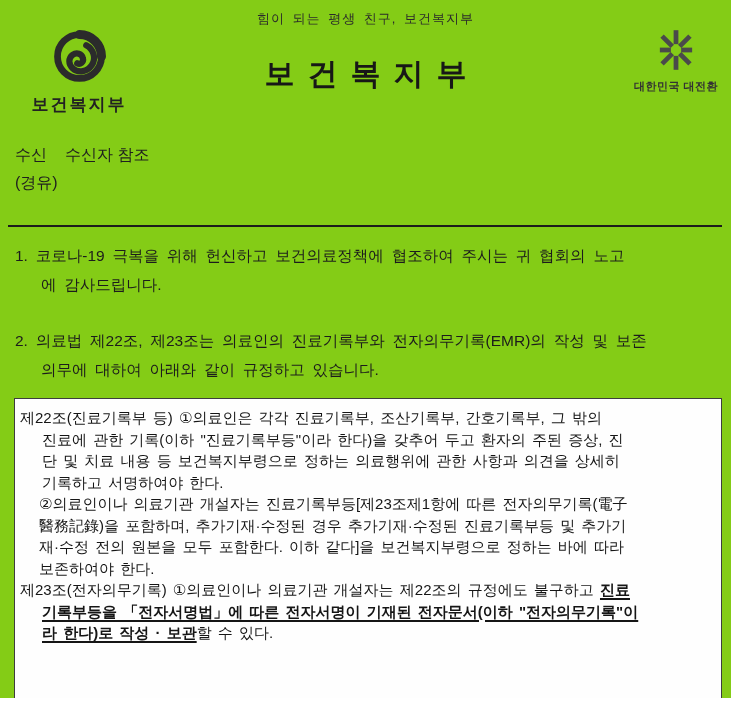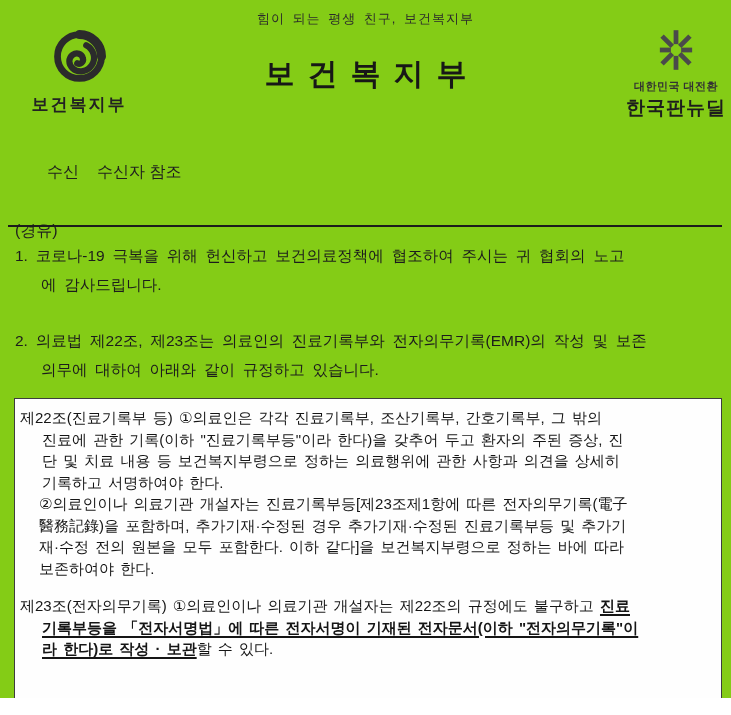--- a/index.html
+++ b/index.html
@@ -80,22 +80,22 @@
     margin-top: 1px;
   }
   .meta-line {
     position: absolute;
     left: 15px;
     font-size: 16px;
     color: #1f1f1f;
     white-space: nowrap;
   }
   .meta-line .lbl { margin-right: 18px; }
-  #line-recipient { top: 162px; margin-left: 32px; }
-  #line-via { top: 173px; margin-top: 48px; }
+  #line-recipient { top: 145px; }
+  #line-via { top: 173px; }
   #line-subject { top: 201px; }
   .rule {
     position: absolute;
     top: 225px;
     left: 8px;
     width: 714px;
     border-top: 2.5px solid #1c1c1c;
   }
   .para {
     position: absolute;
@@ -131,21 +131,21 @@
     margin: 0;
   }
   .law-p.hang {
     padding-left: 22px;
     text-indent: -22px;
   }
   .law-p.sub {
     margin-left: 19px;
   }
   .law-p.gap-top {
-    margin-top: 16px;
+    margin-top: 0;
   }
   .b { font-weight: bold; }
   .u { text-decoration: underline; text-underline-offset: 3px; text-decoration-thickness: 1.5px; }
 </style>
 </head>
 <body>
 
 <div class="page">
 
   <div class="tagline">힘이 되는 평생 친구, 보건복지부</div>
@@ -174,21 +174,20 @@
           <line x1="8" y1="30" x2="23" y2="30"></line>
           <line x1="37" y1="30" x2="52" y2="30"></line>
           <line x1="11" y1="11" x2="25" y2="25"></line>
           <line x1="35" y1="35" x2="49" y2="49"></line>
           <line x1="49" y1="11" x2="35" y2="25"></line>
           <line x1="25" y1="35" x2="11" y2="49"></line>
         </g>
       </svg>
     </span>
     <div class="nd-line1">대한민국 대전환</div>
-    <div class="nd-line2">한국판뉴딜</div>
   </div>
 
   <div class="meta-line" id="line-recipient">
     <span class="lbl">수신</span><span>수신자 참조</span>
   </div>
 
   <div class="meta-line" id="line-via">
     <span>(경유)</span>
   </div>
 

